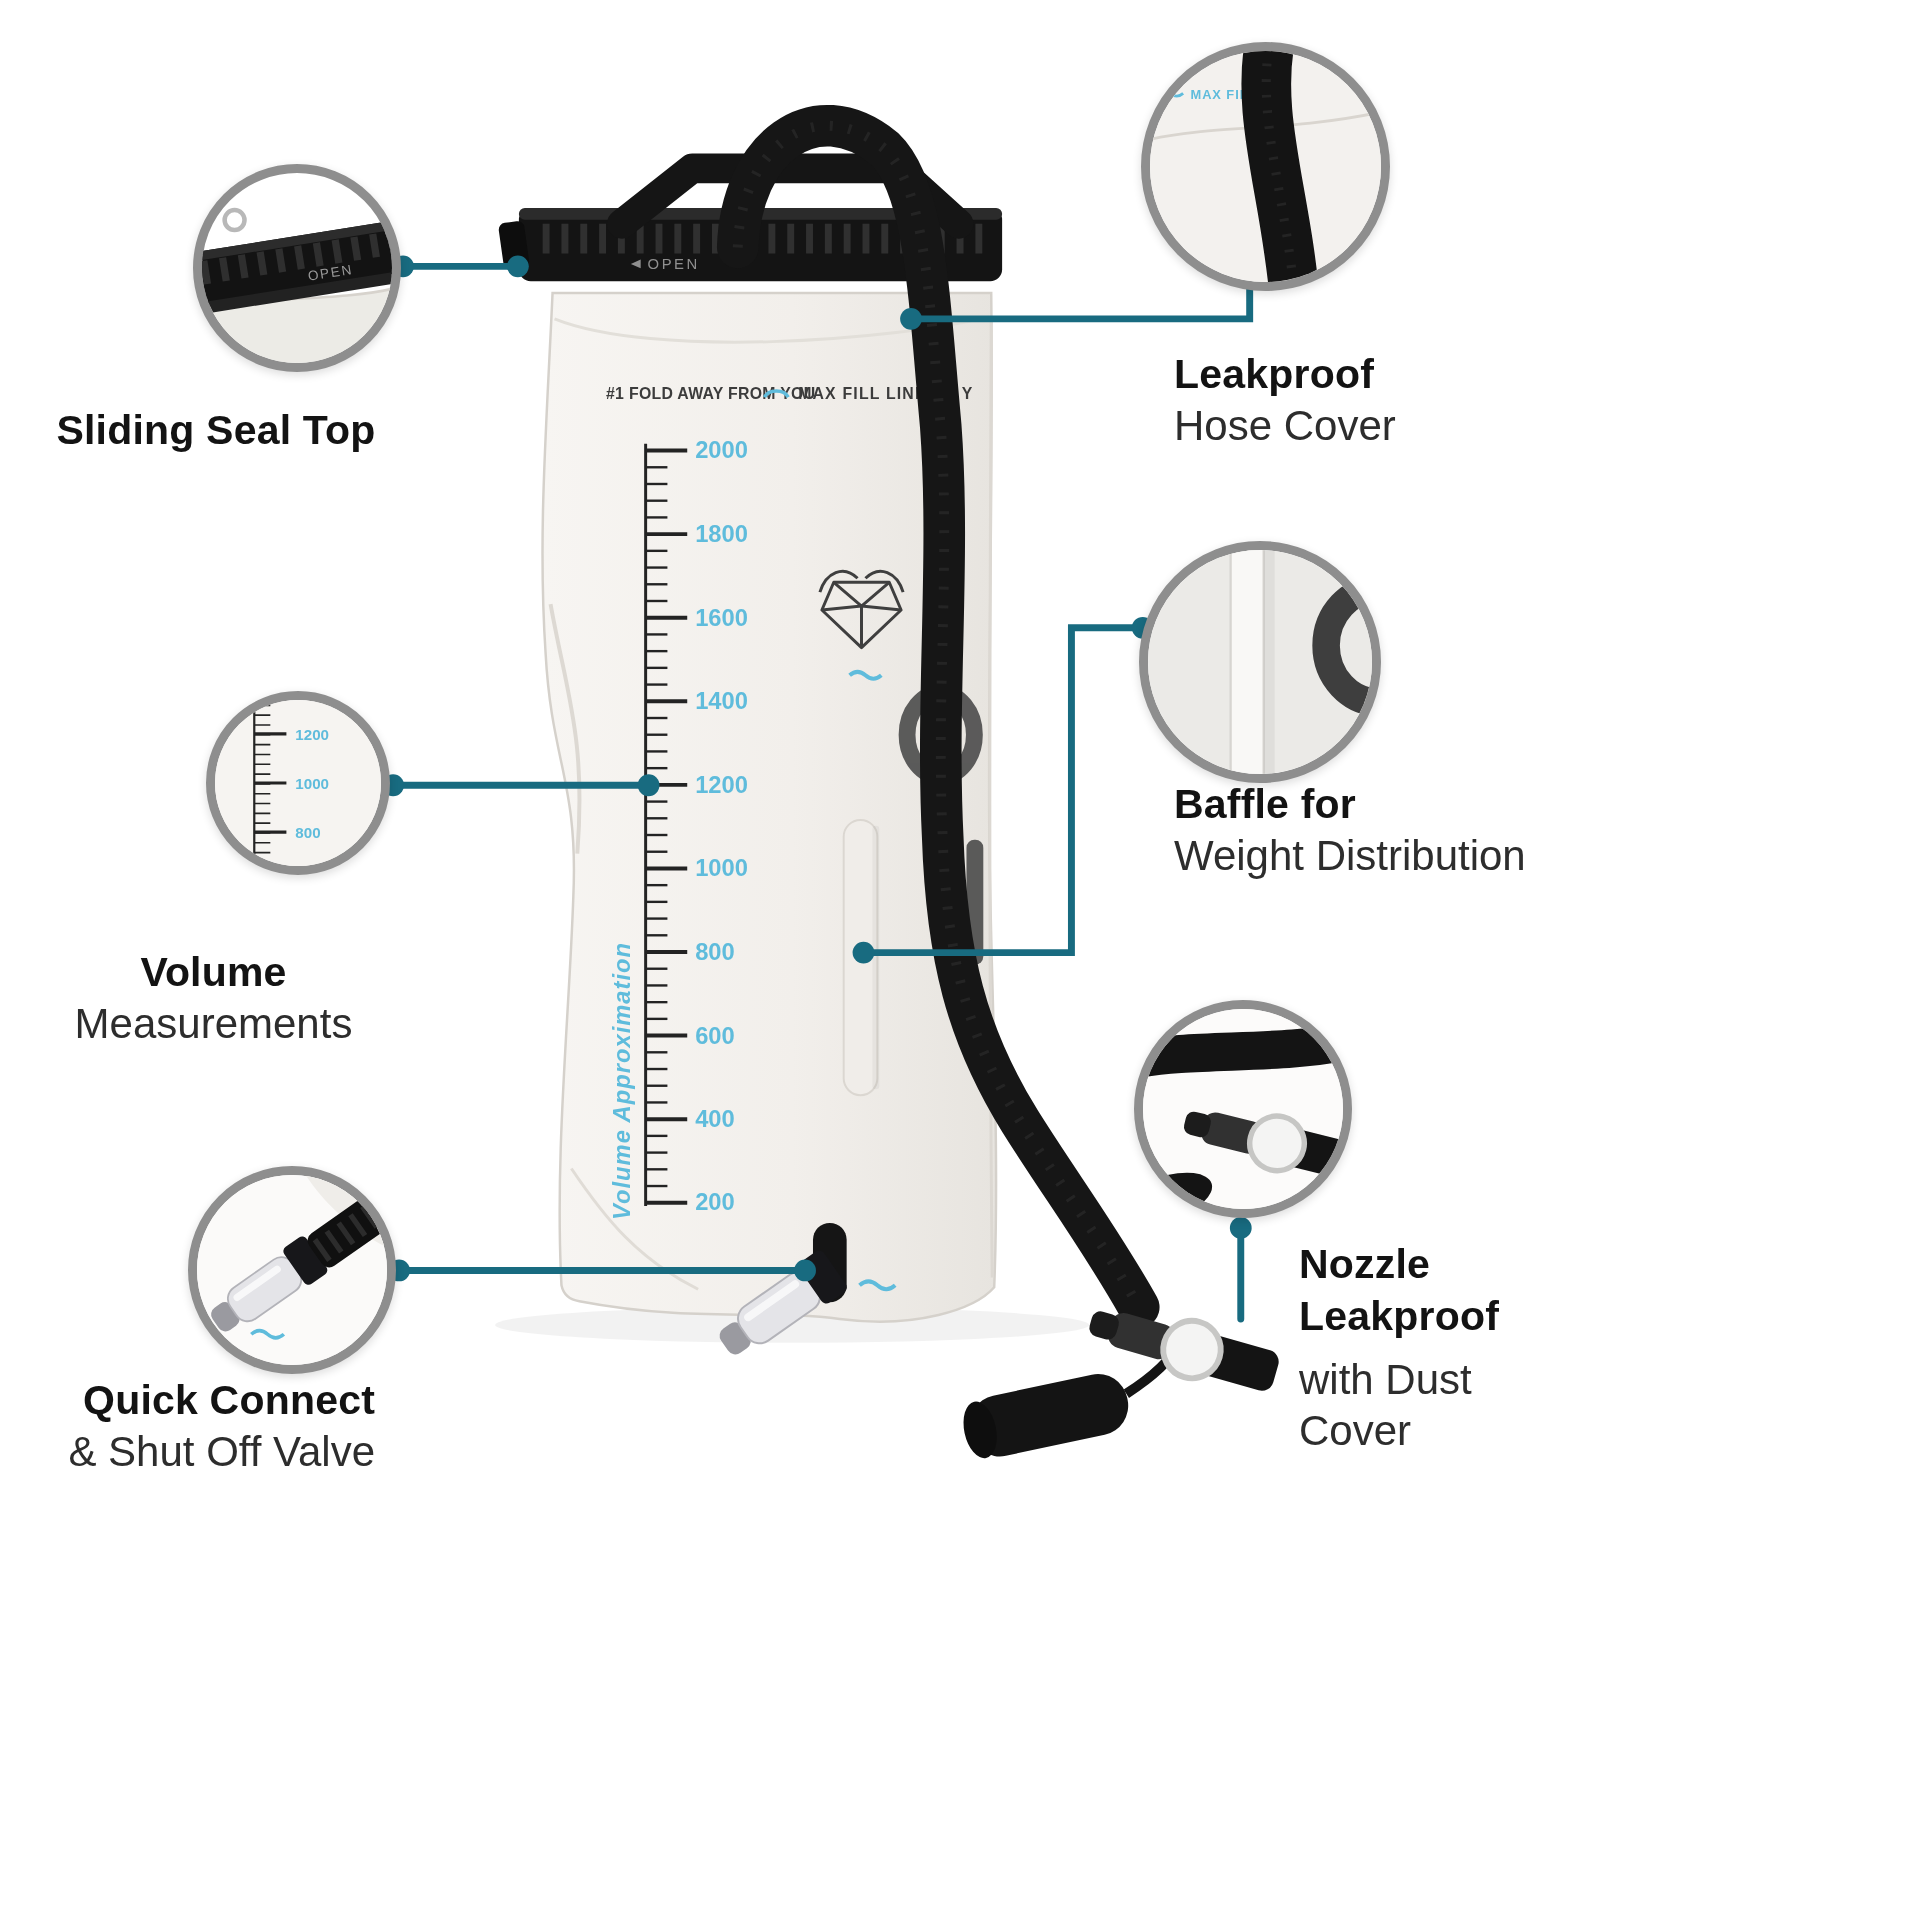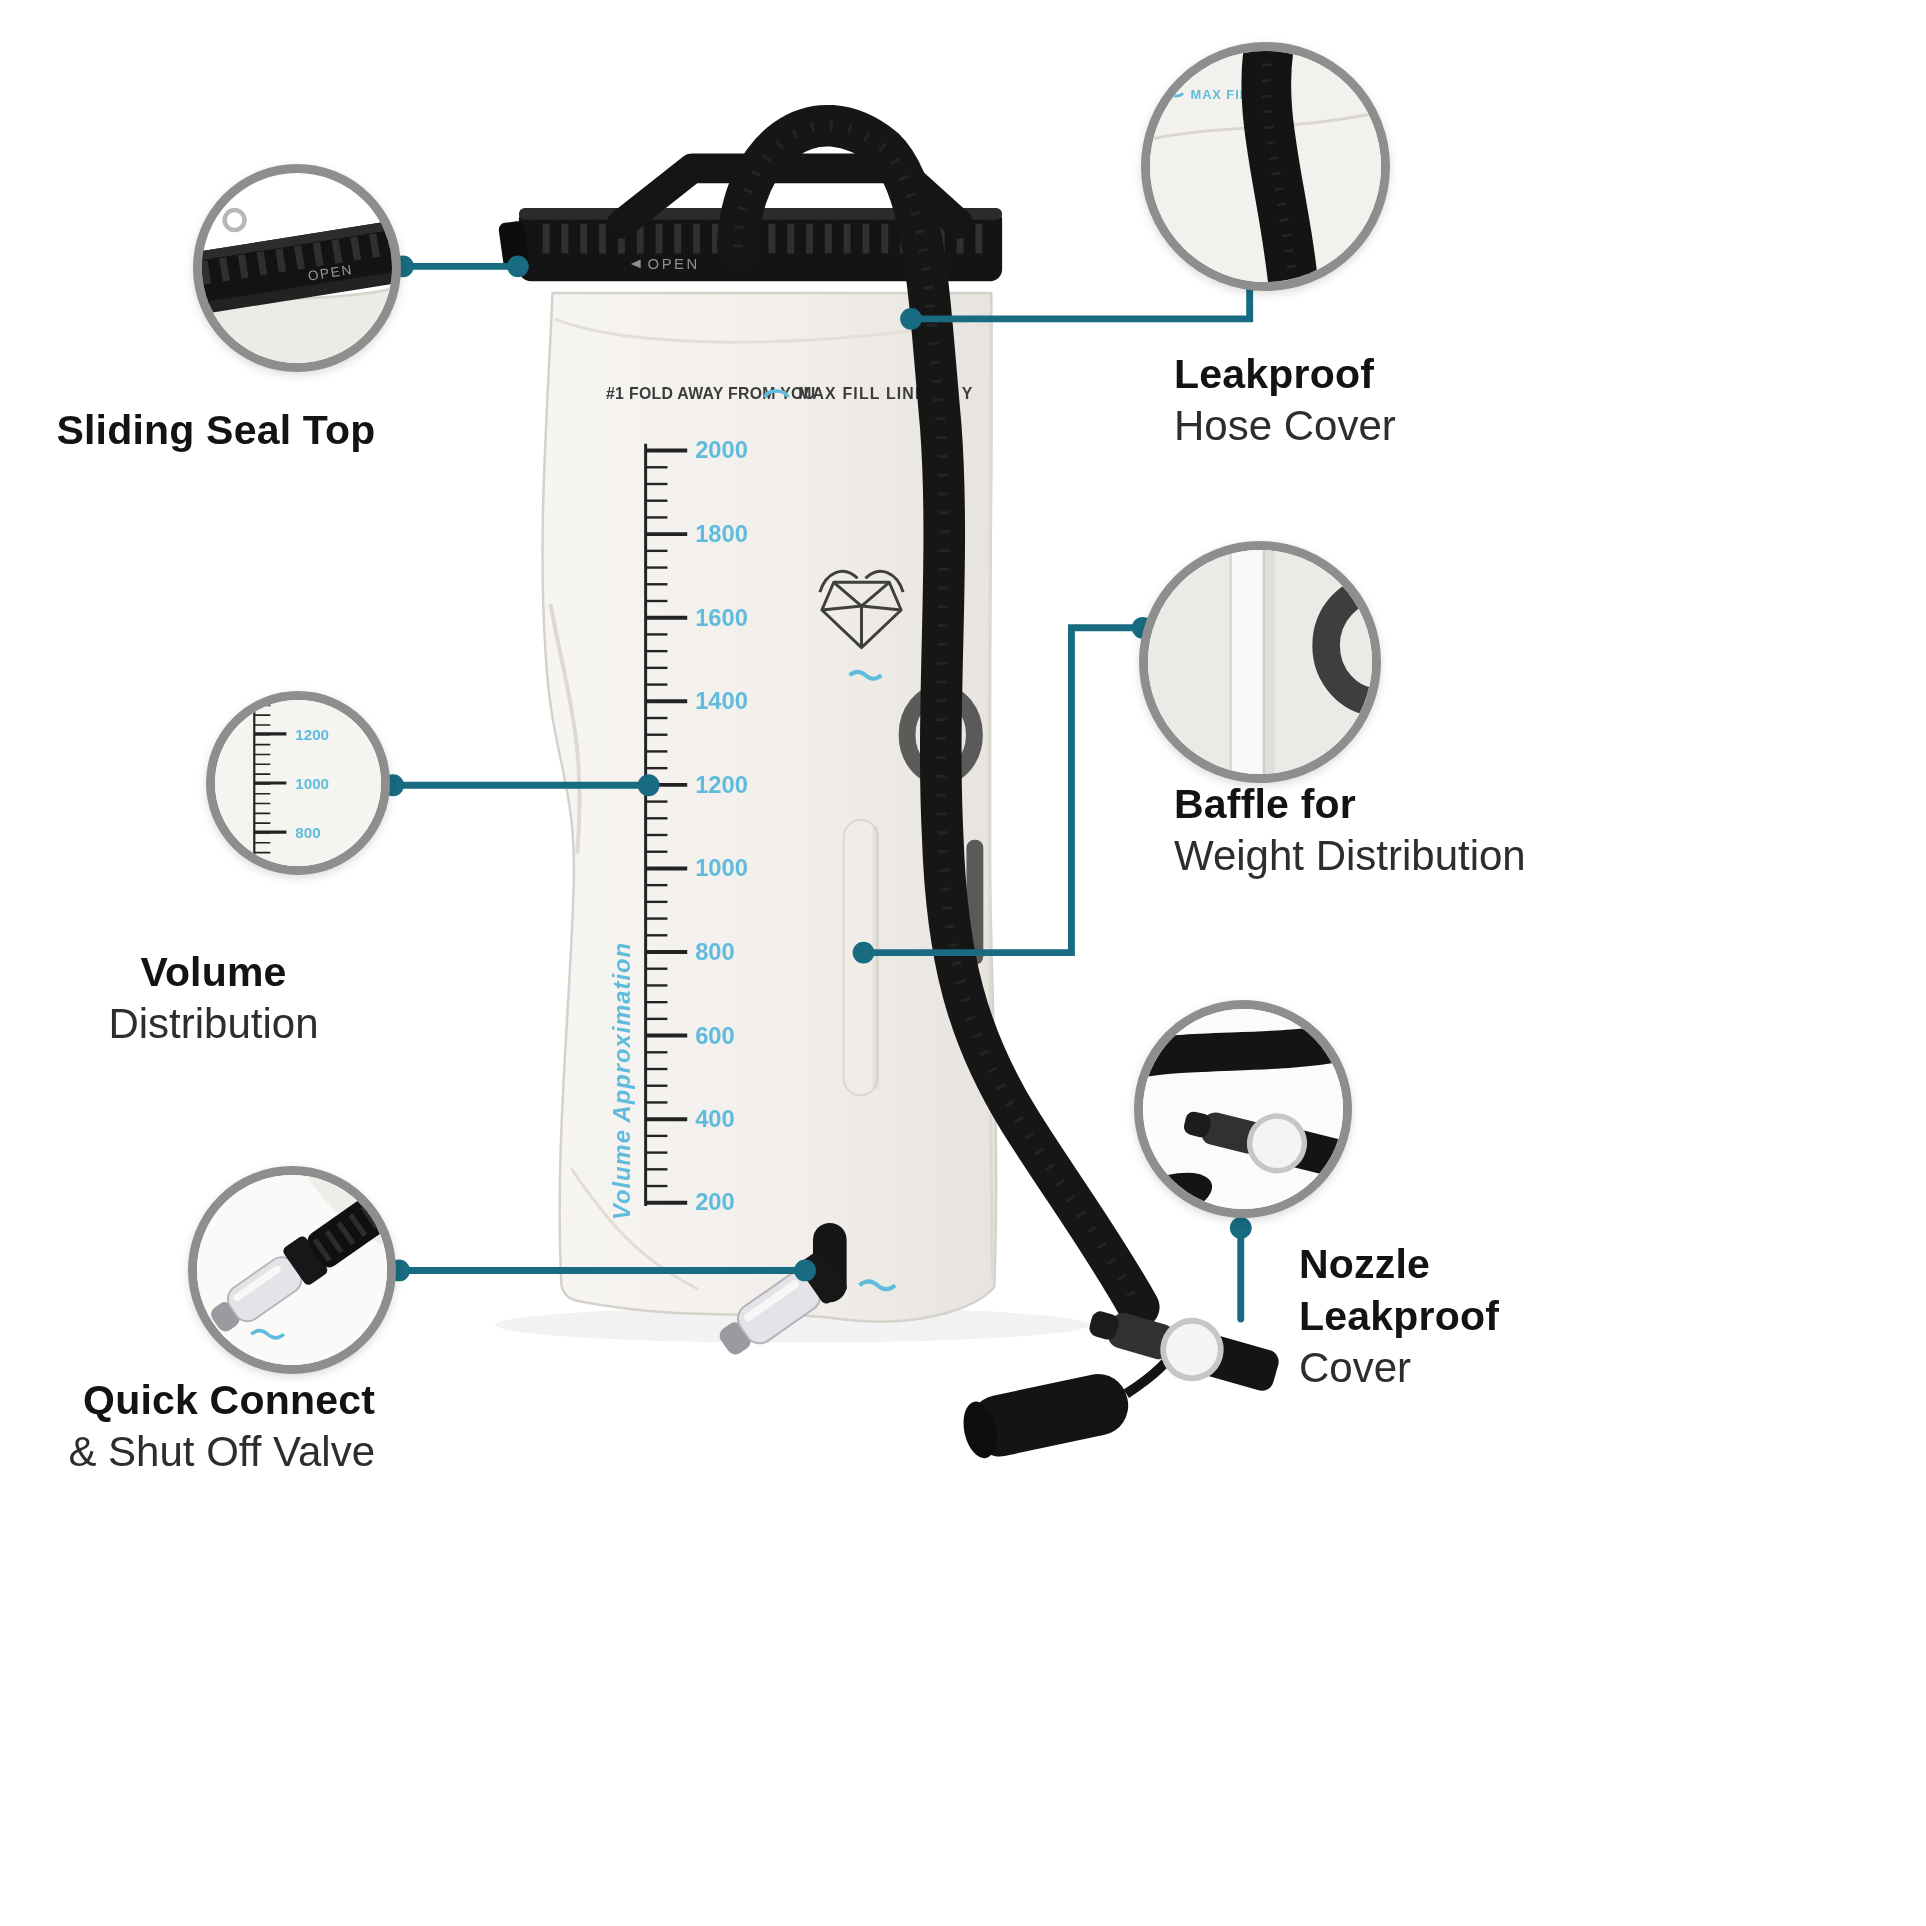--- a/index.html
+++ b/index.html
@@ -310,28 +310,29 @@
     <div class="s">Hose Cover</div>
   </div>
 
   <div class="lbl" style="left:1174px;top:778px;width:465px;">
     <div class="t">Baffle for</div>
     <div class="s">Weight Distribution</div>
   </div>
 
   <div class="lbl" style="left:55px;top:946px;width:317px;text-align:center;">
     <div class="t">Volume</div>
-    <div class="s">Distribution</div>
+    <div class="s">Measurements</div>
   </div>
 
   <div class="lbl" style="left:46px;top:1374px;width:329px;text-align:right;">
     <div class="t">Quick Connect</div>
     <div class="s">&amp; Shut Off Valve</div>
   </div>
 
   <div class="lbl" style="left:1299px;top:1238px;width:317px;">
     <div class="t">Nozzle</div>
     <div class="t">Leakproof</div>
+    <div class="s gap">with Dust</div>
     <div class="s">Cover</div>
   </div>
 
 </div>
 
 
 </body></html>

